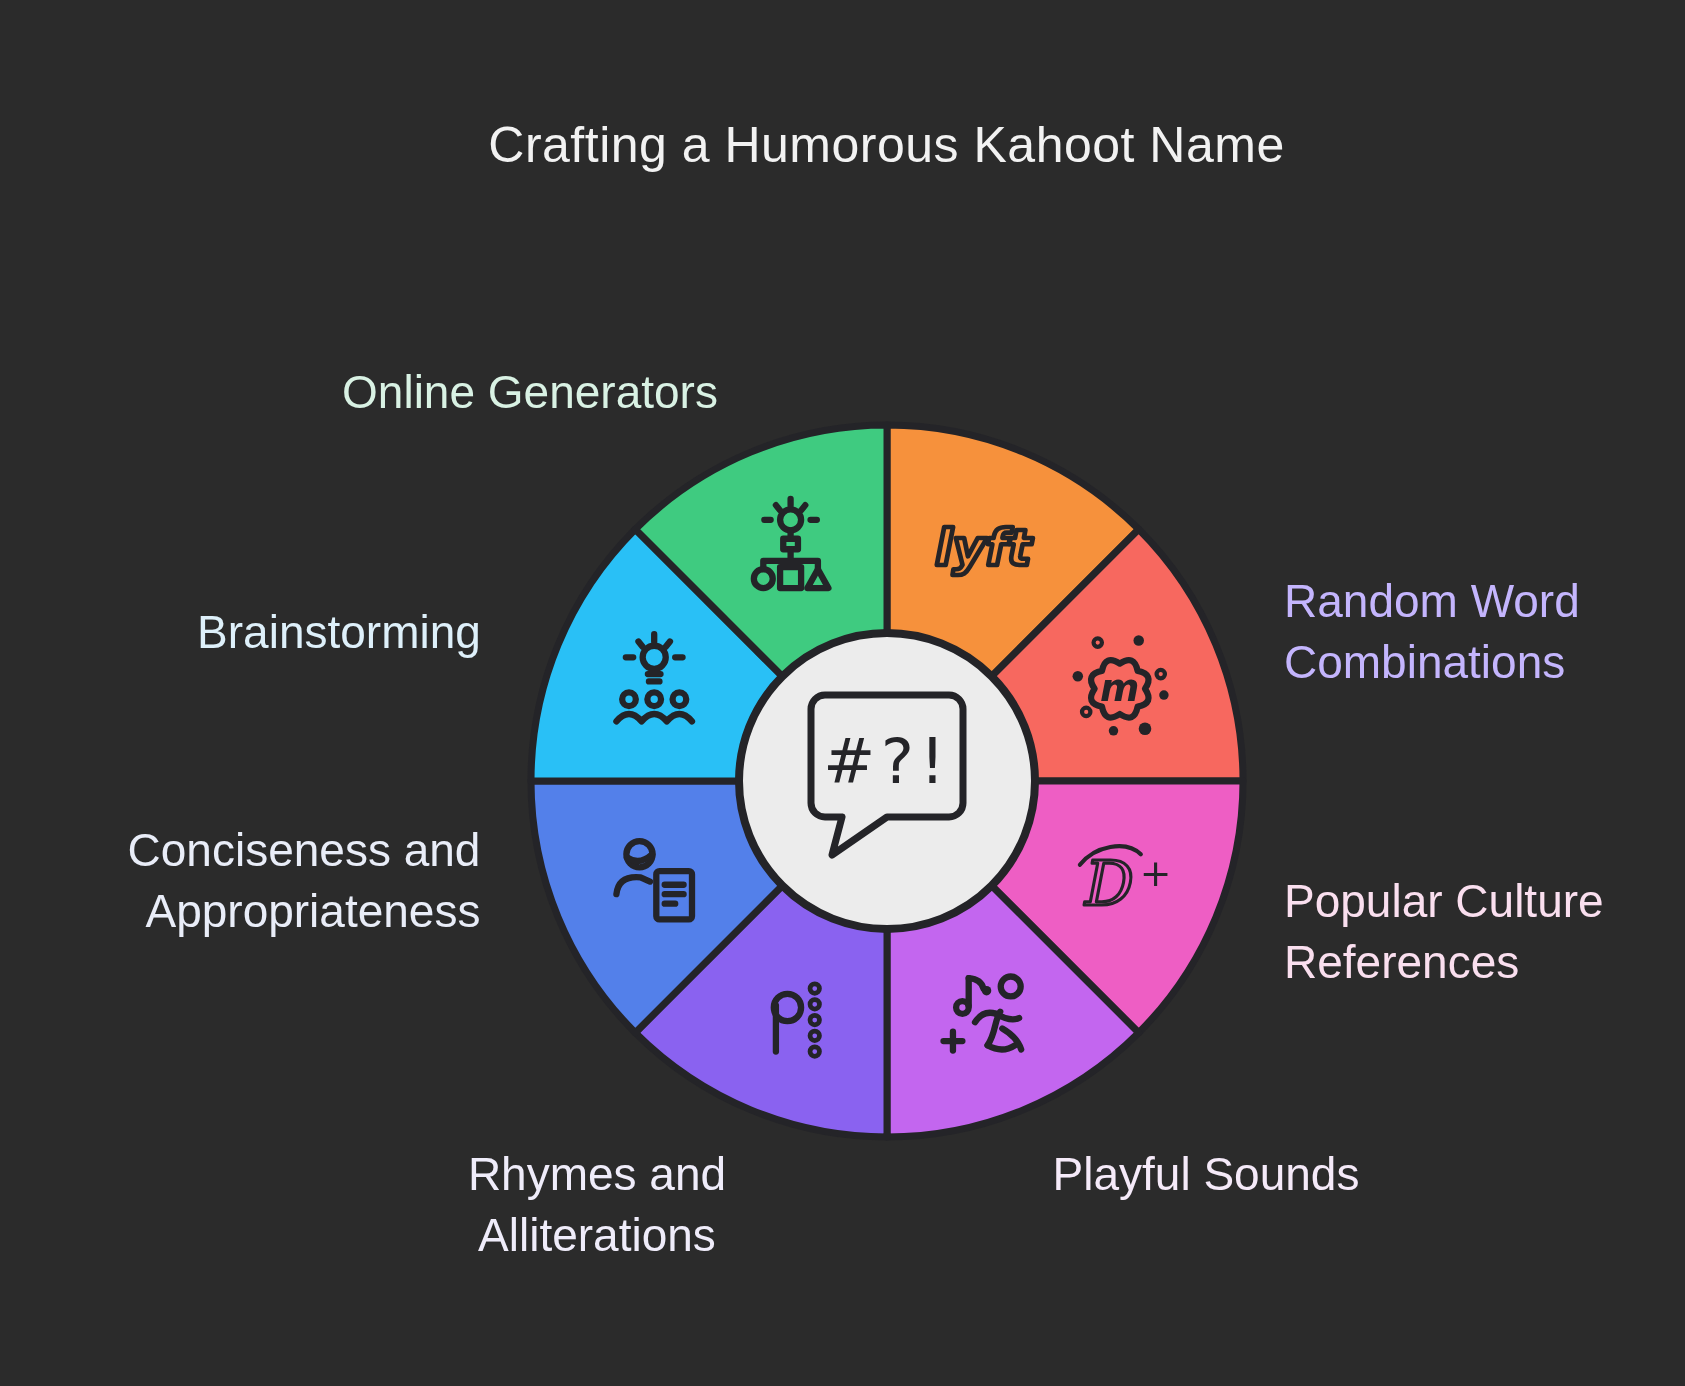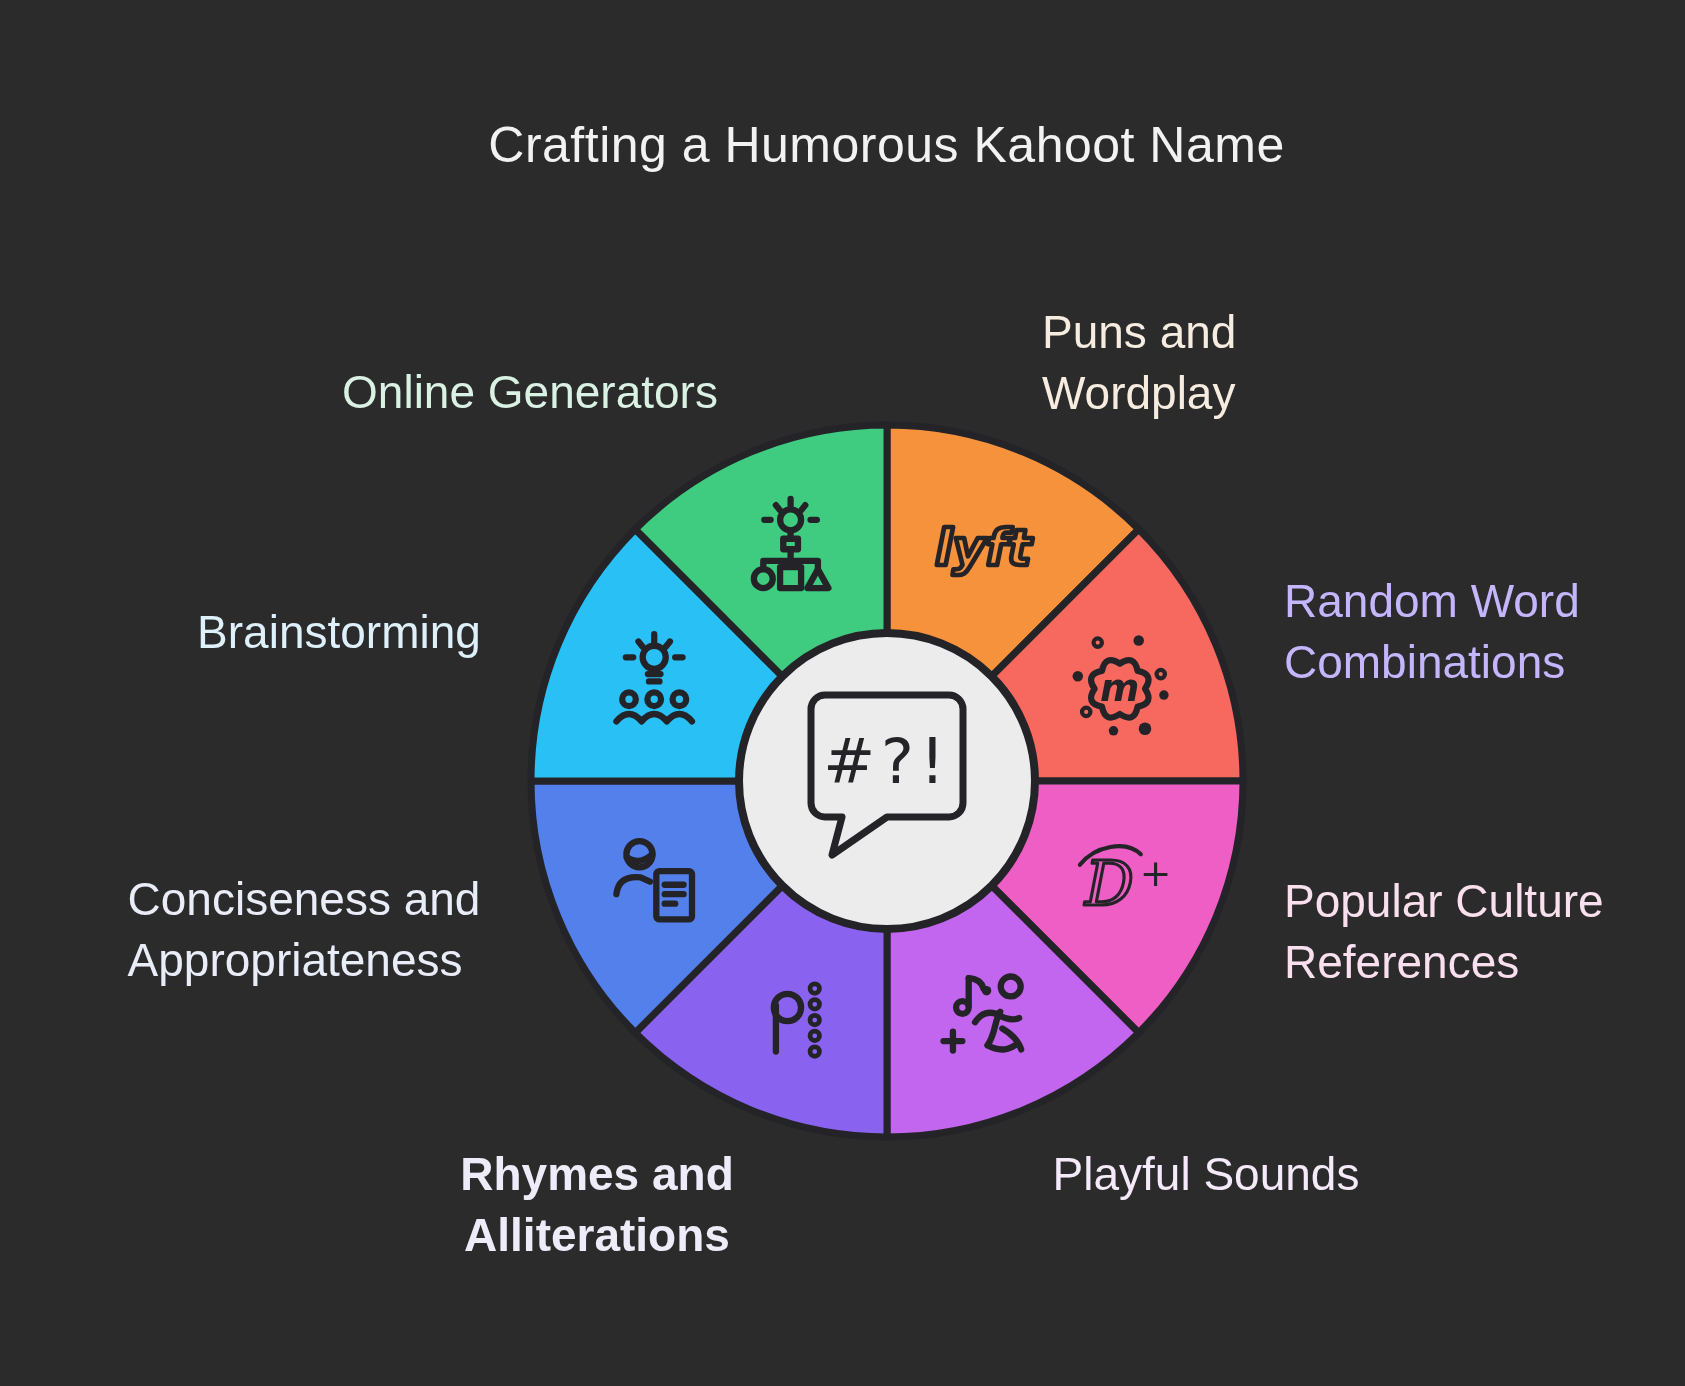--- a/index.html
+++ b/index.html
@@ -19,21 +19,21 @@
   .seg-label{
     position:absolute;
     font-size:46px;line-height:61px;font-weight:400;
     white-space:pre-line;
   }
   #label-0{left:998px;top:302px;text-align:left;}
   #label-1{left:1240px;top:571px;text-align:left;}
   #label-2{left:1240px;top:871px;text-align:left;}
   #label-3{left:1162px;top:1144px;transform:translateX(-50%);text-align:center;}
   #label-4{left:553px;top:1144px;transform:translateX(-50%);text-align:center;}
-  #label-5{left:260px;top:869px;transform:translateX(-50%);text-align:left;}
+  #label-5{left:260px;top:820px;transform:translateX(-50%);text-align:right;}
   #label-6{left:295px;top:602px;transform:translateX(-50%);text-align:center;}
   #label-7{left:486px;top:362px;transform:translateX(-50%);text-align:center;}
   svg.wheel{position:absolute;left:0;top:0;}
 </style>
 </head>
 <body>
 
 <div class="stage" style="background: rgb(43, 43, 43);">
   <div class="title">Crafting a Humorous Kahoot Name</div>
 
@@ -130,26 +130,24 @@
       <path d="M76,70 l10,18 h-20 z"></path>
         </g>
       </g>
       <g>
         <circle cx="843" cy="781" r="148" fill="#ececec" stroke="#242428" stroke-width="8"></circle>
         <path d="M781,695 h124 a14,14 0 0 1 14,14 v94 a14,14 0 0 1 -14,14 h-62 L788,855 L798,817 h-17 a14,14 0 0 1 -14,-14 v-94 a14,14 0 0 1 14,-14 Z" fill="#ececec" stroke="#242428" stroke-width="7" stroke-linejoin="round"></path>
         <text x="843" y="783" text-anchor="middle" font-family="DejaVu Sans, sans-serif" font-size="62" letter-spacing="6" fill="#242428">#?!</text>
       </g>
     </svg>
 
-  <div class="seg-label" id="label-0" style="color: rgb(246, 236, 223);">Puns and
-Wordplay</div>
   <div class="seg-label" id="label-1" style="color: #c4b5fd;">Random Word
 Combinations</div>
   <div class="seg-label" id="label-2" style="color: rgb(250, 223, 239);">Popular Culture
 References</div>
   <div class="seg-label" id="label-3" style="color: rgb(245, 234, 249);">Playful Sounds</div>
-  <div class="seg-label" id="label-4" style="color: rgb(239, 236, 250); font-weight: bold;">Rhymes and
+  <div class="seg-label" id="label-4" style="color: rgb(239, 236, 250);">Rhymes and
 Alliterations</div>
   <div class="seg-label" id="label-5" style="color: rgb(233, 237, 248);">Conciseness and
 Appropriateness</div>
   <div class="seg-label" id="label-6" style="color: rgb(222, 240, 250);">Brainstorming</div>
   <div class="seg-label" id="label-7" style="color: rgb(217, 242, 228);">Online Generators</div>
 </div>
 
 </body></html>

